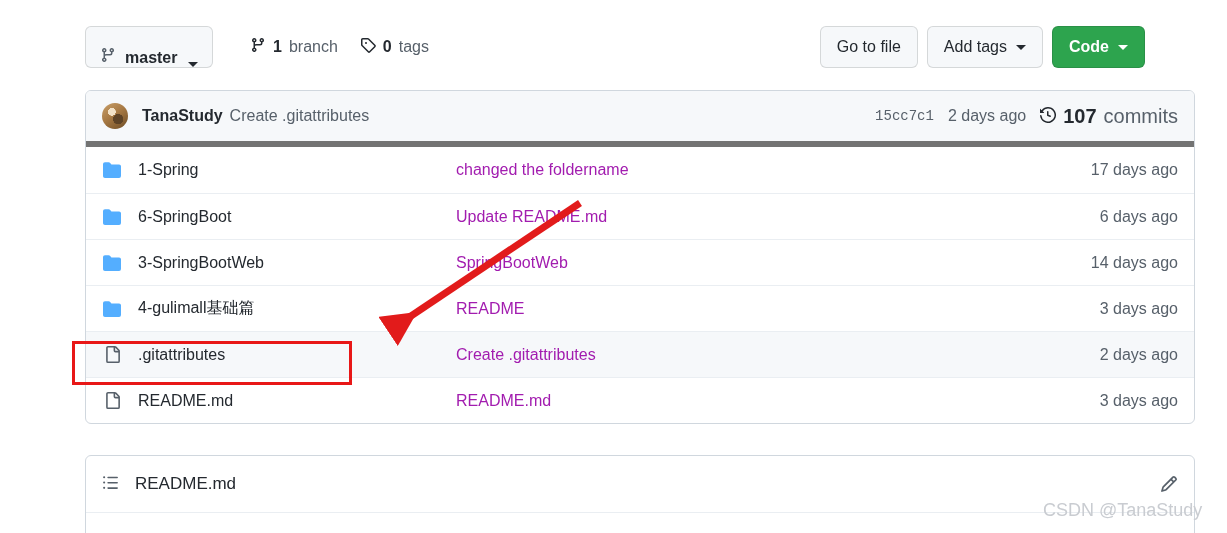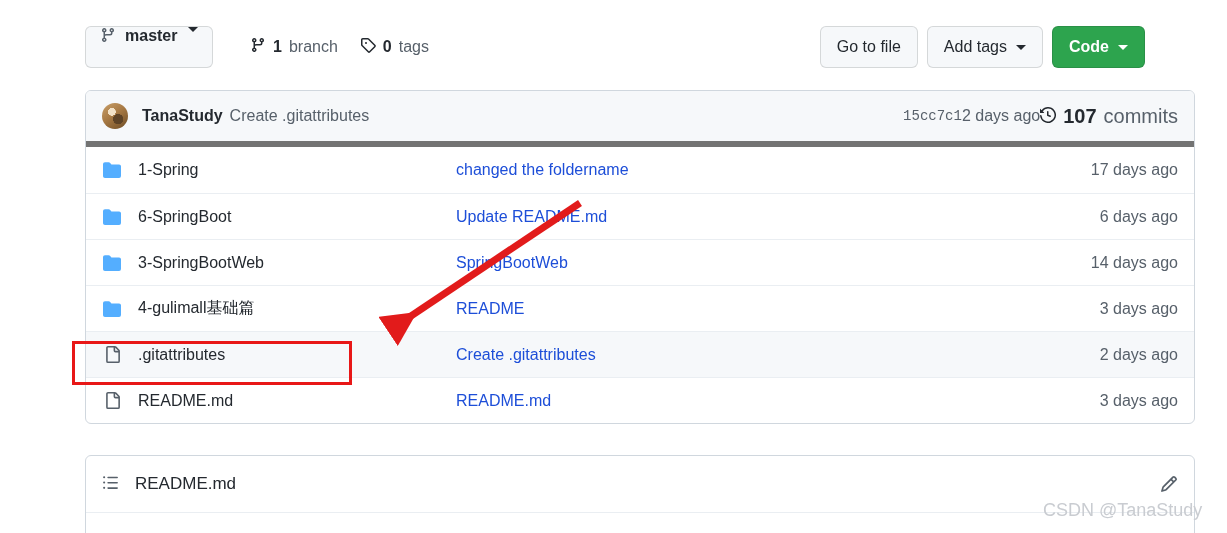--- a/index.html
+++ b/index.html
@@ -11,21 +11,21 @@
     -webkit-font-smoothing: antialiased;
   }
   #root { position: relative; width: 1227px; height: 533px; overflow: hidden; }
 
   
   .toolbar {
     position: absolute; left: 85px; top: 26px; width: 1060px; height: 42px;
   }
   .branch-btn {
     position: absolute; left: 0; top: 0; height: 42px;
-    display: flex; align-items: flex-start; gap: 9px;
+    display: flex; align-items: flex-end; gap: 9px;
     padding: 0 14px;
     background: #f6f8fa; border: 1px solid rgba(27,31,36,0.15);
     border-radius: 6px; cursor: pointer;
   }
   .branch-btn .lbl { font-size: 16px; font-weight: bold; color: #24292f; }
   .caret {
     width: 0; height: 0; border-left: 5px solid transparent;
     border-right: 5px solid transparent; border-top: 5px solid #24292f;
     margin-left: 2px;
   }
@@ -67,21 +67,21 @@
   .avatar {
     width: 26px; height: 26px; border-radius: 50%; flex: 0 0 26px;
     background:
       radial-gradient(circle at 38% 34%, #f3e2c7 0 16%, rgba(0,0,0,0) 17%),
       radial-gradient(circle at 62% 62%, #5e4326 0 22%, rgba(0,0,0,0) 23%),
       linear-gradient(145deg, #c9a06a 0%, #a87a44 45%, #6d4c25 100%);
   }
   .commit-author { font-size: 16px; font-weight: bold; color: #24292f; margin-left: 14px; }
   .commit-msg { font-size: 16px; color: #57606a; margin-left: 7px; }
   .commit-right {
-    margin-left: auto; display: flex; align-items: center; 
+    margin-left: auto; display: flex; align-items: center; gap: 14px;
   }
   .sha {
     font-family: "Liberation Mono", monospace; font-size: 14px; color: #57606a;
   }
   .when { font-size: 16px; color: #57606a; }
   .commits-count {
     display: flex; align-items: center; gap: 7px; font-size: 20px; color: #57606a;
   }
   .commits-count b { color: #24292f; font-weight: bold; }
 
@@ -90,21 +90,21 @@
     display: flex; align-items: center; height: 46px;
     border-top: 1px solid #eaeef2; padding: 0 16px;
   }
   .row:first-of-type { border-top: none; }
   .row.hl { background: #f6f8fa; }
   .row .icon { width: 20px; flex: 0 0 20px; display: flex; align-items: center; justify-content: center; }
   .row .name {
     margin-left: 16px; font-size: 16px; color: #24292f;
     width: 318px; flex: 0 0 318px; overflow: hidden; white-space: nowrap;
   }
-  .row .msg { font-size: 16px; color: #1d4ed8; flex: 1; overflow: hidden; white-space: nowrap; }
+  .row .msg { font-size: 16px; color: #a21caf; flex: 1; overflow: hidden; white-space: nowrap; }
   .row .age { font-size: 16px; color: #57606a; text-align: right; white-space: nowrap; margin-left: 40px; }
 
   
   .readme {
     position: absolute; left: 85px; top: 455px; width: 1110px; height: 110px;
     border: 1px solid #d0d7de; border-radius: 6px; background: #ffffff;
   }
   .readme-head {
     display: flex; align-items: center; height: 57px; padding: 0 16px;
     border-bottom: 1px solid #eaeef2;

